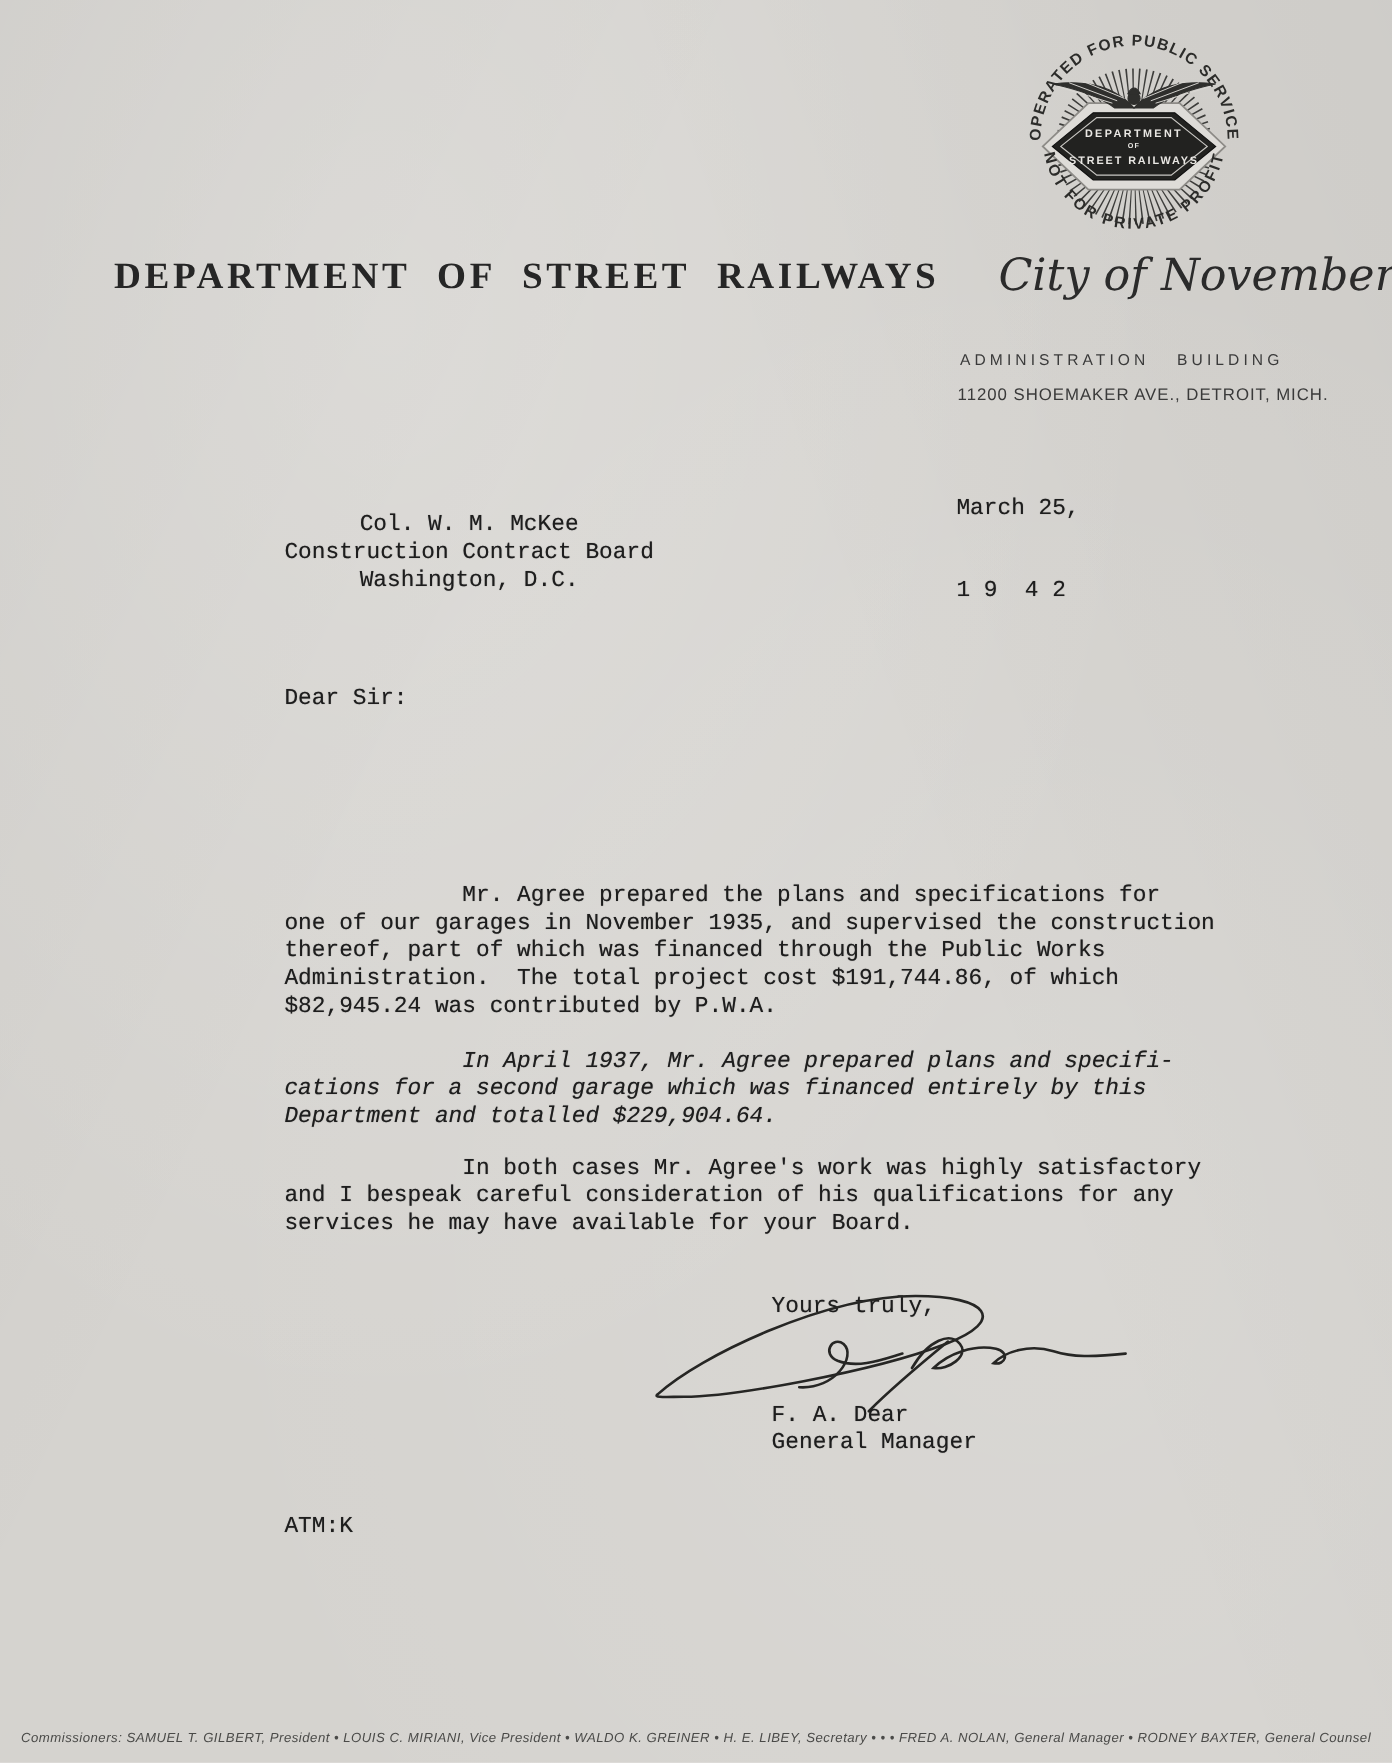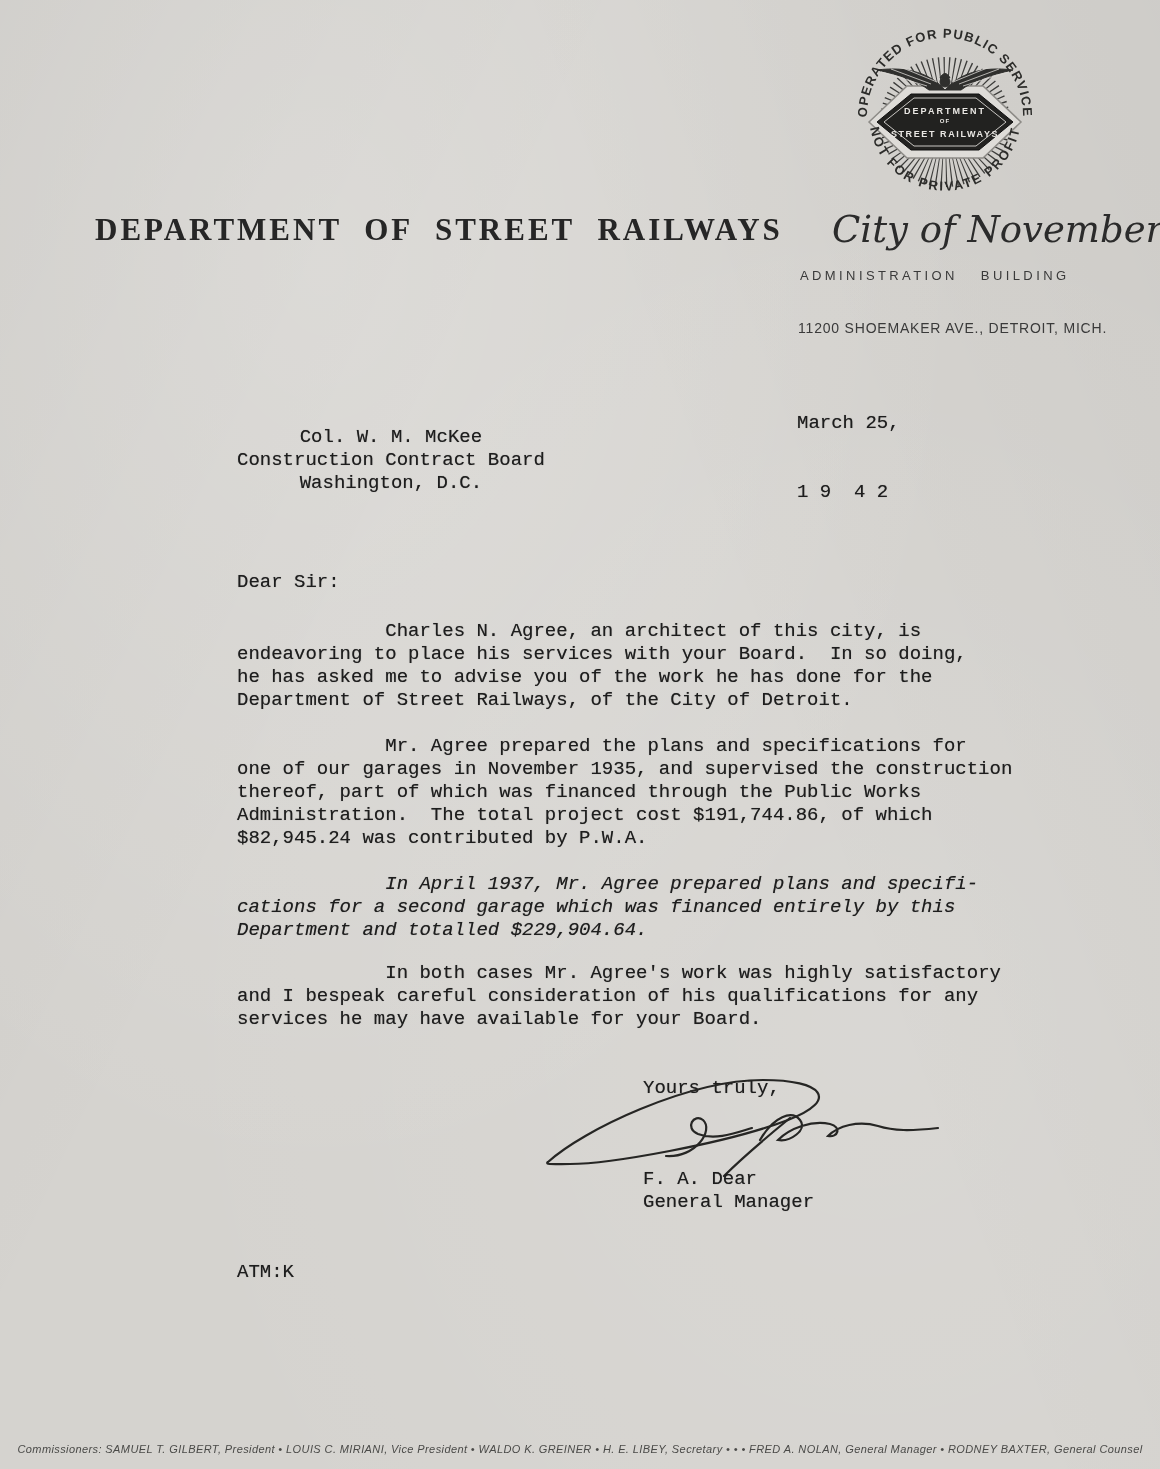--- a/index.html
+++ b/index.html
@@ -34,21 +34,21 @@
   }
   .lh-city{
     left:832px; top:208px;
     font-family:"DejaVu Serif", serif;
     font-style:italic;
     font-size:37px;
     color:#2b2b2b;
     white-space:nowrap;
   }
   .lh-building{
-    left:800px; top:268px;
+    left:800px; top:292px;
     font-size:13px;
     letter-spacing:3.4px;
     word-spacing:16px;
     color:#3a3a3a;
     white-space:nowrap;
   }
   .lh-street{
     left:798px; top:320px;
     font-size:14px;
     letter-spacing:0.8px;
@@ -138,24 +138,20 @@
     <div>March 25,</div>
     <div>1 9  4 2</div>
   </div>
 
   <div class="abs type recipient">Col. W. M. McKee
 Construction Contract Board
 Washington, D.C.</div>
 
   <div class="abs type salutation">Dear Sir:</div>
 
-  <div class="abs type para-1">             Charles N. Agree, an architect of this city, is
-endeavoring to place his services with your Board.  In so doing,
-he has asked me to advise you of the work he has done for the
-Department of Street Railways, of the City of Detroit.</div>
   <div class="abs type para-2">             Mr. Agree prepared the plans and specifications for
 one of our garages in November 1935, and supervised the construction
 thereof, part of which was financed through the Public Works
 Administration.  The total project cost $191,744.86, of which
 $82,945.24 was contributed by P.W.A.</div>
   <div class="abs type para-3">             In April 1937, Mr. Agree prepared plans and specifi-
 cations for a second garage which was financed entirely by this
 Department and totalled $229,904.64.</div>
   <div class="abs type para-4">             In both cases Mr. Agree's work was highly satisfactory
 and I bespeak careful consideration of his qualifications for any

